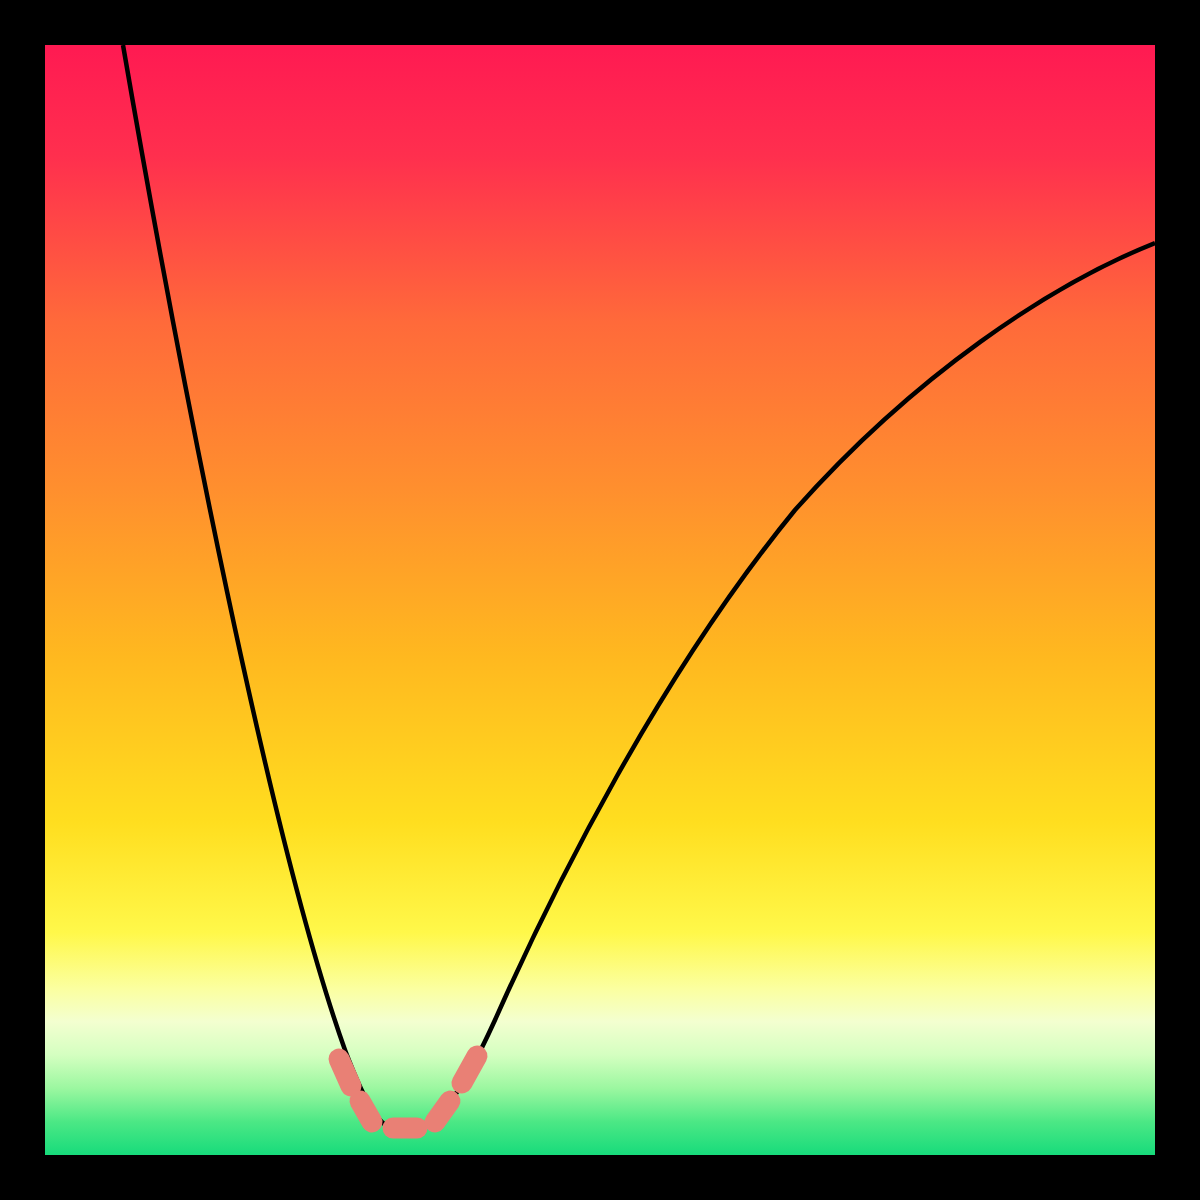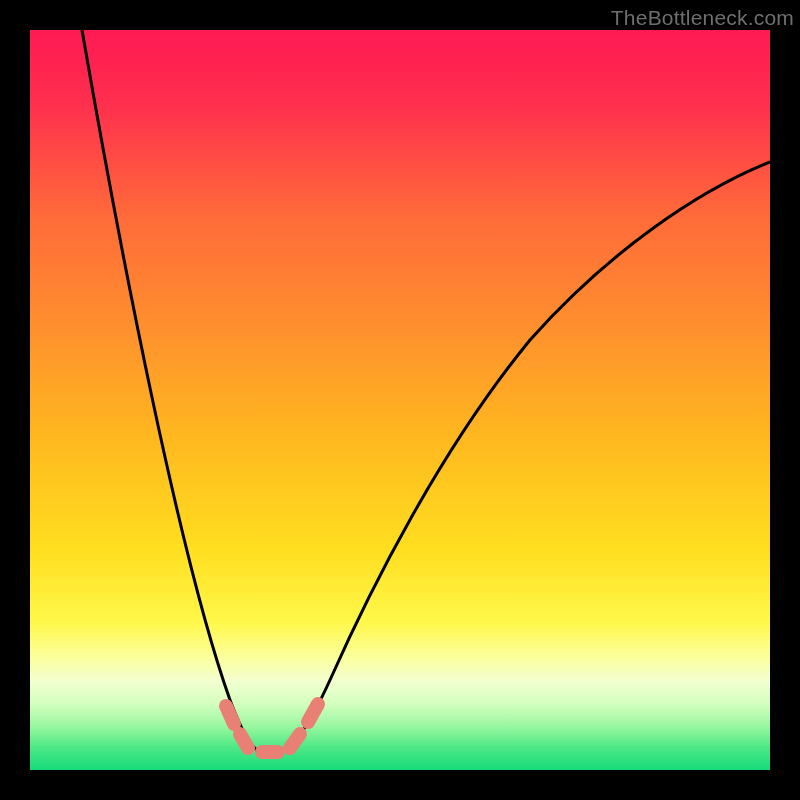--- a/index.html
+++ b/index.html
@@ -91,14 +91,13 @@
         <line x1="196" y1="676" x2="204" y2="694"></line>
         <line x1="210" y1="704" x2="218" y2="718"></line>
         <line x1="232" y1="722" x2="248" y2="722"></line>
         <line x1="260" y1="718" x2="270" y2="704"></line>
         <line x1="278" y1="692" x2="288" y2="674"></line>
       </g>
     </svg>
 
   </div>
 
-  <div class="watermark">TheBottleneck.com</div>
 </div>
 
 </body></html>

